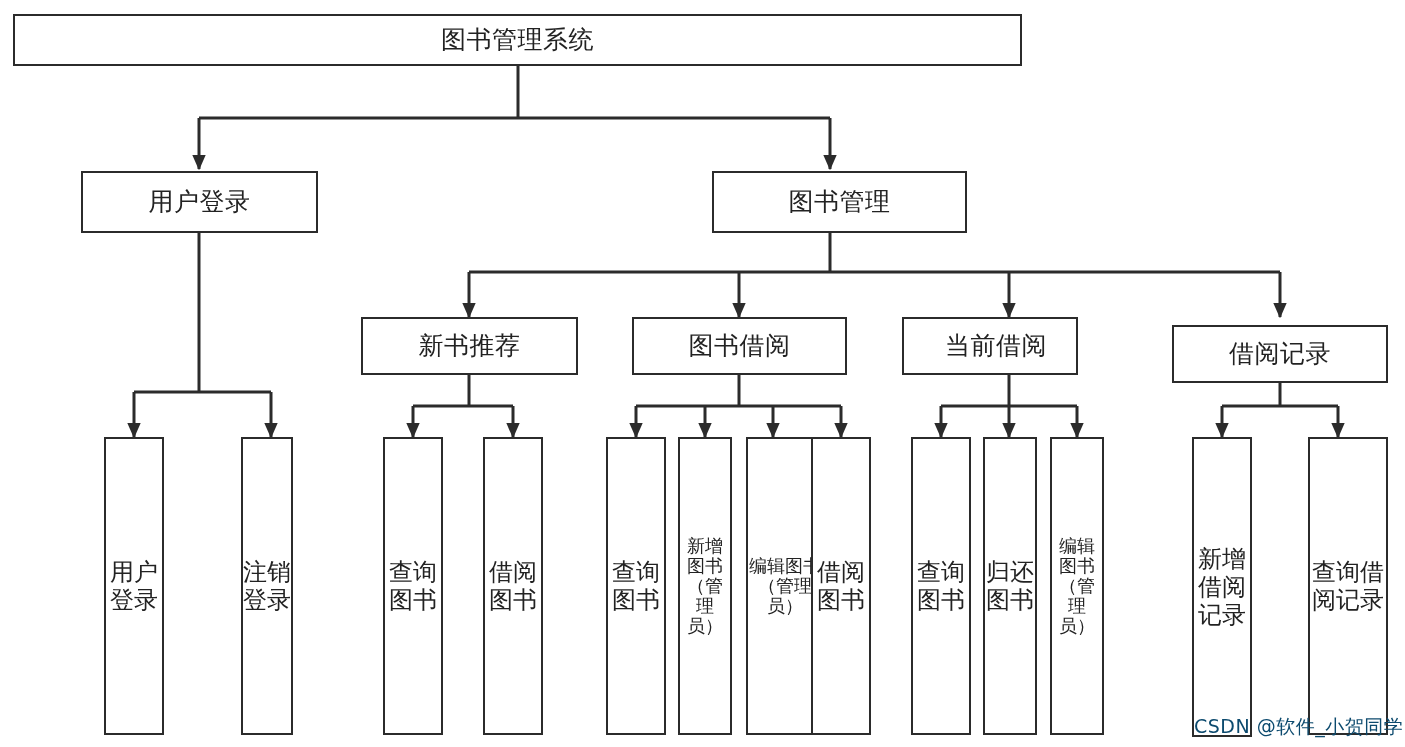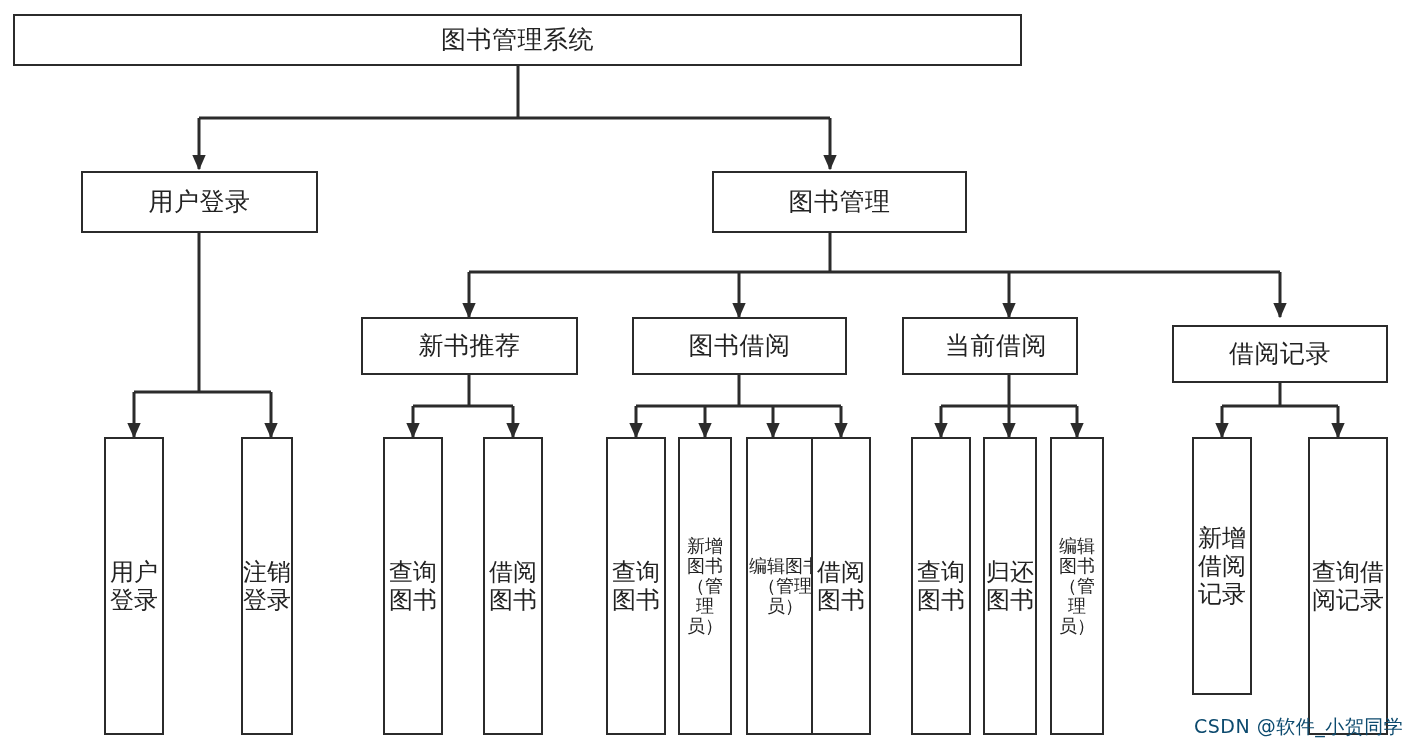--- a/index.html
+++ b/index.html
@@ -193,21 +193,21 @@
   </div>
 
   <div class="node vert" style="left:983px; top:437px; width:54px; height:298px;">
     <div class="vlabel">归还图书</div>
   </div>
 
   <div class="node vert" style="left:1050px; top:437px; width:54px; height:298px;">
     <div class="vlabel tight">编辑图书（管理员）</div>
   </div>
 
-  <div class="node vert" style="left:1192px; top:437px; width:60px; height:258px;">
+  <div class="node vert" style="left:1192px; top:437px; width:60px; height:300px;">
     <div class="vlabel">新增借阅记录</div>
   </div>
 
   <div class="node vert" style="left:1308px; top:437px; width:80px; height:298px;">
     <div class="vlabel">查询借阅记录</div>
   </div>
 
   <div class="watermark" style="left:1194px; top:714px;">CSDN @软件_小贺同学</div>
 
 </div>

